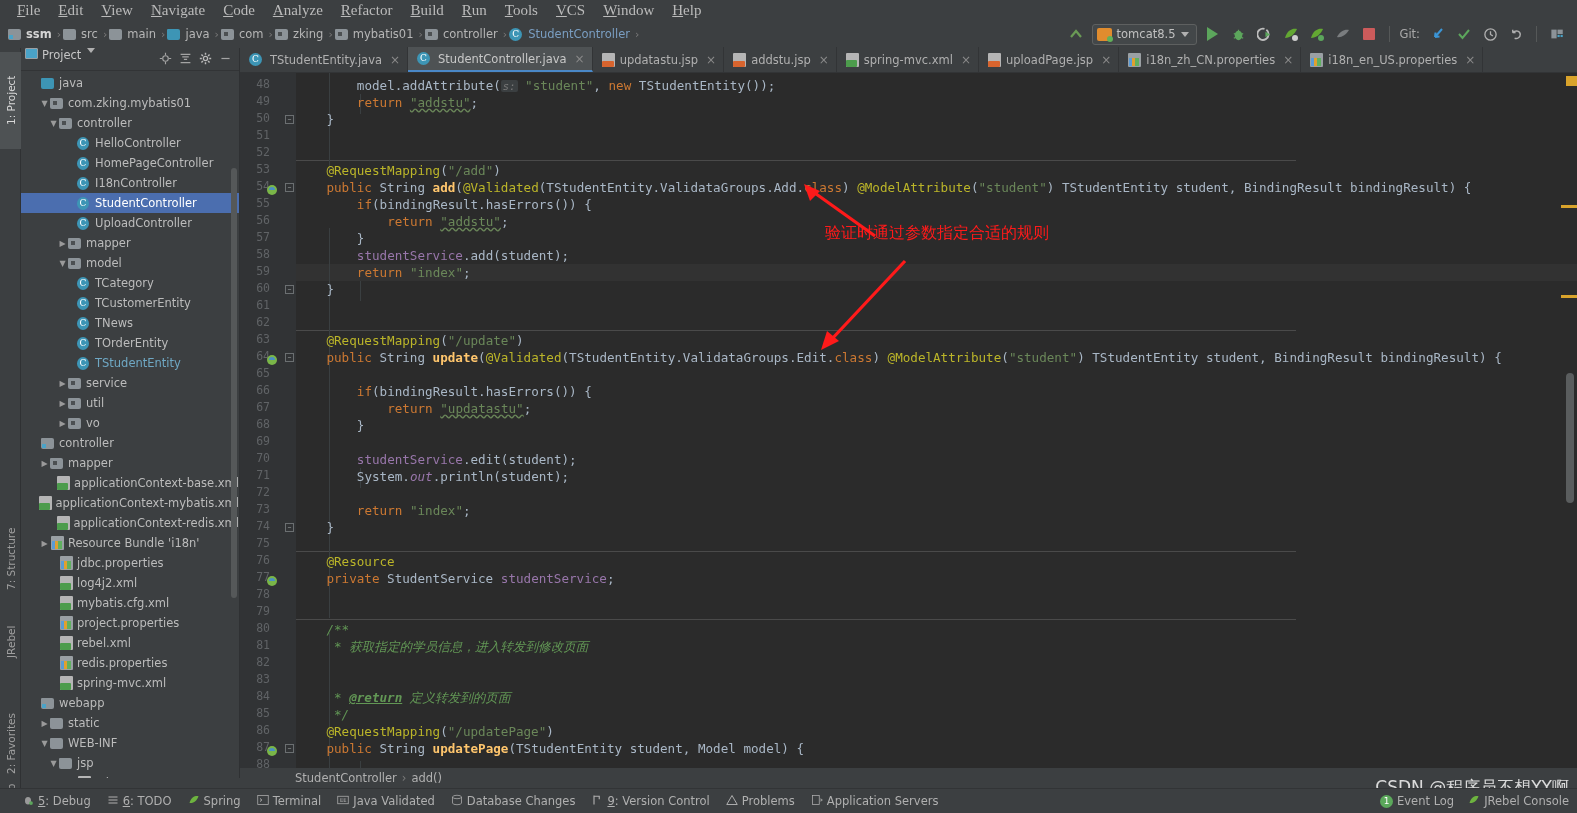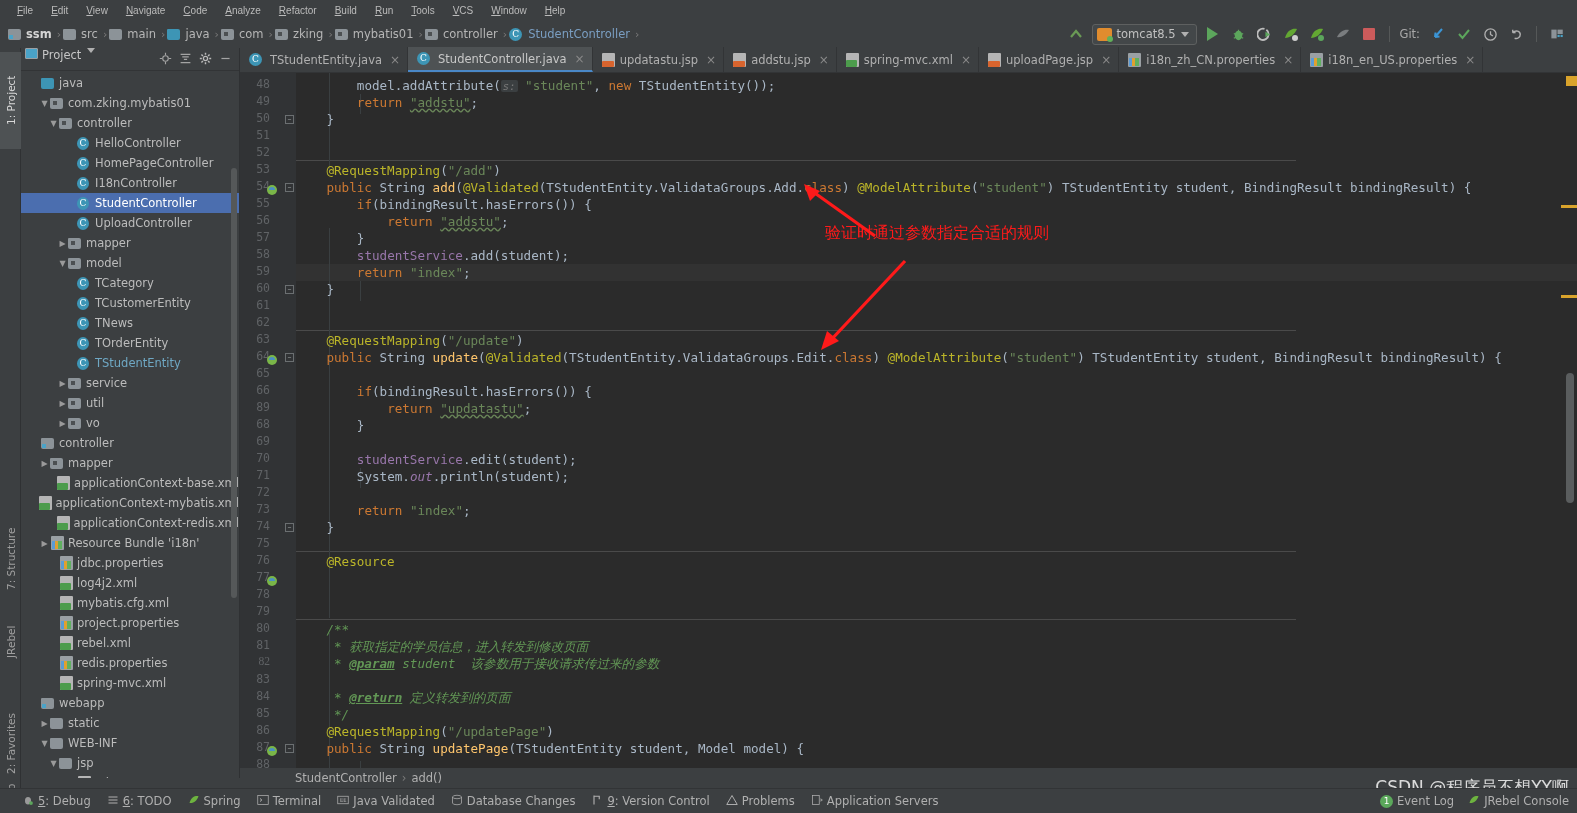--- a/index.html
+++ b/index.html
@@ -12,22 +12,22 @@
   }
   .app { position: relative; width: 1577px; height: 813px; }
 
   
   .menubar {
     position: absolute; top: 0; left: 0; width: 1577px; height: 20px;
     background: #3c3f41; display: flex; align-items: center;
     padding-left: 8px; gap: 0px;
   }
   .menu-item {
-    font-size: 10px; color: #bbbbbb; padding: 2px 9px;
-    font-family: Liberation Sans, sans-serif; white-space: nowrap;
+    font-size: 15px; color: #bbbbbb; padding: 2px 9px;
+    font-family: Liberation Serif, serif; white-space: nowrap;
   }
   .menu-item span.mn { text-decoration: underline; }
 
   
   .navbar {
     position: absolute; top: 20px; left: 0; width: 1577px; height: 28px;
     background: #3c3f41; display: flex; align-items: center;
   }
   .crumbs { display: flex; align-items: center; padding-left: 8px; gap: 0; }
   .crumb { display: flex; align-items: center; font-size: 11.5px; color: #b6b6b6; }
@@ -192,21 +192,21 @@
   }
   .hl-line { position:absolute; left:0; width:1281px; height:17px; background:#323232; }
   .sep-line { position:absolute; left:0; width:1000px; height:1px; background:#4a4a4a; }
   .vguide { position:absolute; width:1px; background:#3a3f41; }
 
   
   .kw { color: #cc7832; }
   .str { color: #6a8759; }
   .ann { color: #bbb529; }
   .fld { color: #9876aa; }
-  .mth { color: #ffc66d; }
+  .mth { color: #ffc66d; font-weight: bold; }
   .cmt { color: #629755; font-style: italic; }
   .cmtb { color: #629755; font-style: italic; text-decoration: underline; font-weight: bold; }
   .hint {
     background:#3b3f41; color:#787878; font-size:10.5px; padding:0 2px;
     border-radius:2px; font-style:italic;
   }
   .sq { text-decoration: underline wavy #6a8759; text-decoration-skip-ink: none; }
 
   
   .annot-text {
@@ -784,36 +784,36 @@
         <div class="gnum" style="top: 157px;">57</div>
         <div class="gnum" style="top: 174px;">58</div>
         <div class="gnum" style="top: 191px;">59</div>
         <div class="gnum" style="top: 208px;">60</div>
         <div class="gnum" style="top: 225px;">61</div>
         <div class="gnum" style="top: 242px;">62</div>
         <div class="gnum" style="top: 259px;">63</div>
         <div class="gnum" style="top: 276px;">64</div>
         <div class="gnum" style="top: 293px;">65</div>
         <div class="gnum" style="top: 310px;">66</div>
-        <div class="gnum" style="top: 327px;">89</div>
+        <div class="gnum" style="top: 327px;">67</div>
         <div class="gnum" style="top: 344px;">68</div>
         <div class="gnum" style="top: 361px;">69</div>
         <div class="gnum" style="top: 378px;">70</div>
         <div class="gnum" style="top: 395px;">71</div>
         <div class="gnum" style="top: 412px;">72</div>
         <div class="gnum" style="top: 429px;">73</div>
         <div class="gnum" style="top: 446px;">74</div>
         <div class="gnum" style="top: 463px;">75</div>
         <div class="gnum" style="top: 480px;">76</div>
         <div class="gnum" style="top: 497px;">77</div>
         <div class="gnum" style="top: 514px;">78</div>
         <div class="gnum" style="top: 531px;">79</div>
         <div class="gnum" style="top: 548px;">80</div>
         <div class="gnum" style="top: 565px;">81</div>
-        <div class="gnum" style="top: 582px; font-family: Liberation Serif, serif;">82</div>
+        <div class="gnum" style="top: 582px;">82</div>
         <div class="gnum" style="top: 599px;">83</div>
         <div class="gnum" style="top: 616px;">84</div>
         <div class="gnum" style="top: 633px;">85</div>
         <div class="gnum" style="top: 650px;">86</div>
         <div class="gnum" style="top: 667px;">87</div>
         <div class="gnum" style="top: 684px;">88</div>
         <div class="fold" style="top: 42px;">–</div>
         <div class="fold" style="top: 110px;">–</div>
         <div class="fold" style="top: 212px;">–</div>
         <div class="fold" style="top: 280px;">–</div>
@@ -872,25 +872,25 @@
         <div class="cline" style="top: 327px; padding-left: 91.2px;"><span class="kw">return</span> <span class="str sq">"updatastu"</span>;</div>
         <div class="cline" style="top: 344px; padding-left: 60.8px;">}</div>
         <div class="cline" style="top: 361px; padding-left: 0px;"></div>
         <div class="cline" style="top: 378px; padding-left: 60.8px; text-align: center;"><span class="fld">studentService</span>.edit(student);</div>
         <div class="cline" style="top: 395px; padding-left: 60.8px;">System.<span class="fld" style="font-style:italic">out</span>.println(student);</div>
         <div class="cline" style="top: 412px; padding-left: 0px;"></div>
         <div class="cline" style="top: 429px; padding-left: 60.8px;"><span class="kw">return</span> <span class="str">"index"</span>;</div>
         <div class="cline" style="top: 446px; padding-left: 30.4px;">}</div>
         <div class="cline" style="top: 463px; padding-left: 0px;"></div>
         <div class="cline" style="top: 480px; padding-left: 30.4px;"><span class="ann">@Resource</span></div>
+        <div class="cline" style="top: 497px; padding-left: 30.4px;"><span class="kw">private</span> StudentService <span class="fld">studentService</span>;</div>
         <div class="cline" style="top: 514px; padding-left: 0px;"></div>
         <div class="cline" style="top: 531px; padding-left: 0px;"></div>
         <div class="cline" style="top: 548px; padding-left: 30.4px;"><span class="cmt">/**</span></div>
         <div class="cline" style="top: 565px; padding-left: 30.4px;"><span class="cmt"> * 获取指定的学员信息，进入转发到修改页面</span></div>
-        <div class="cline" style="top: 582px; padding-left: 30.4px;"><span class="cmt"> * <span class="cmtb">@param</span> student  该参数用于接收请求传过来的参数</span></div>
         <div class="cline" style="top: 616px; padding-left: 30.4px;"><span class="cmt"> * <span class="cmtb">@return</span> 定义转发到的页面</span></div>
         <div class="cline" style="top: 633px; padding-left: 30.4px;"><span class="cmt"> */</span></div>
         <div class="cline" style="top: 650px; padding-left: 30.4px;"><span class="ann">@RequestMapping</span>(<span class="str">"/updatePage"</span>)</div>
         <div class="cline" style="top: 667px; padding-left: 30.4px;"><span class="kw">public</span> String <span class="mth">updatePage</span>(TStudentEntity student, Model model) {</div>
       </div>
     <div class="annot-text" style="left:585px; top:150px;">验证时通过参数指定合适的规则</div>
     <svg class="annot-arrow" style="position:absolute;left:550px;top:108px;" width="90" height="60" viewBox="0 0 90 60">
       <path d="M85 55 L22 10" stroke="#ff1a1a" stroke-width="3.2" fill="none"></path>
       <path d="M14 3 L30 10 L20 20 Z" fill="#ff1a1a"></path>
     </svg>

